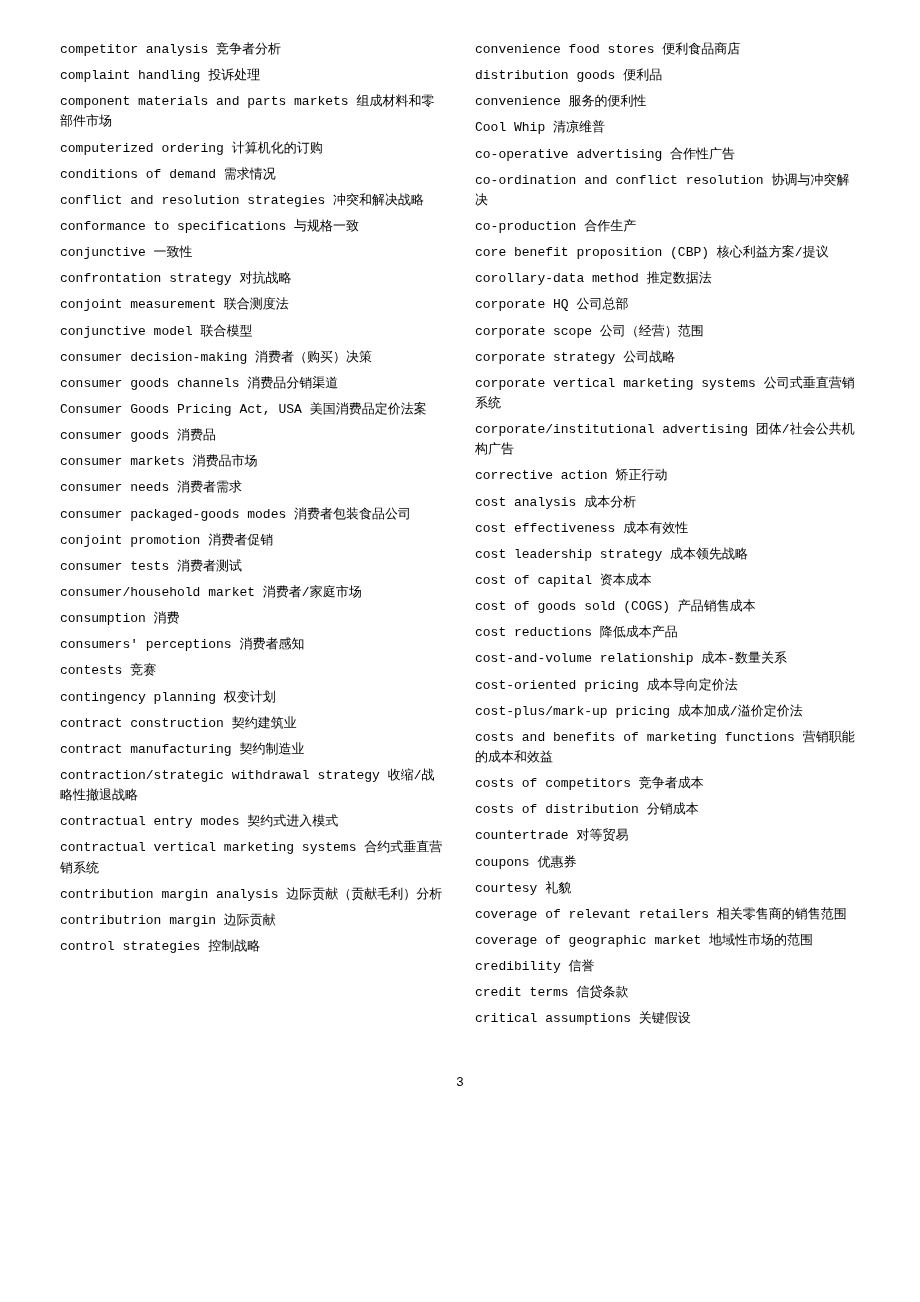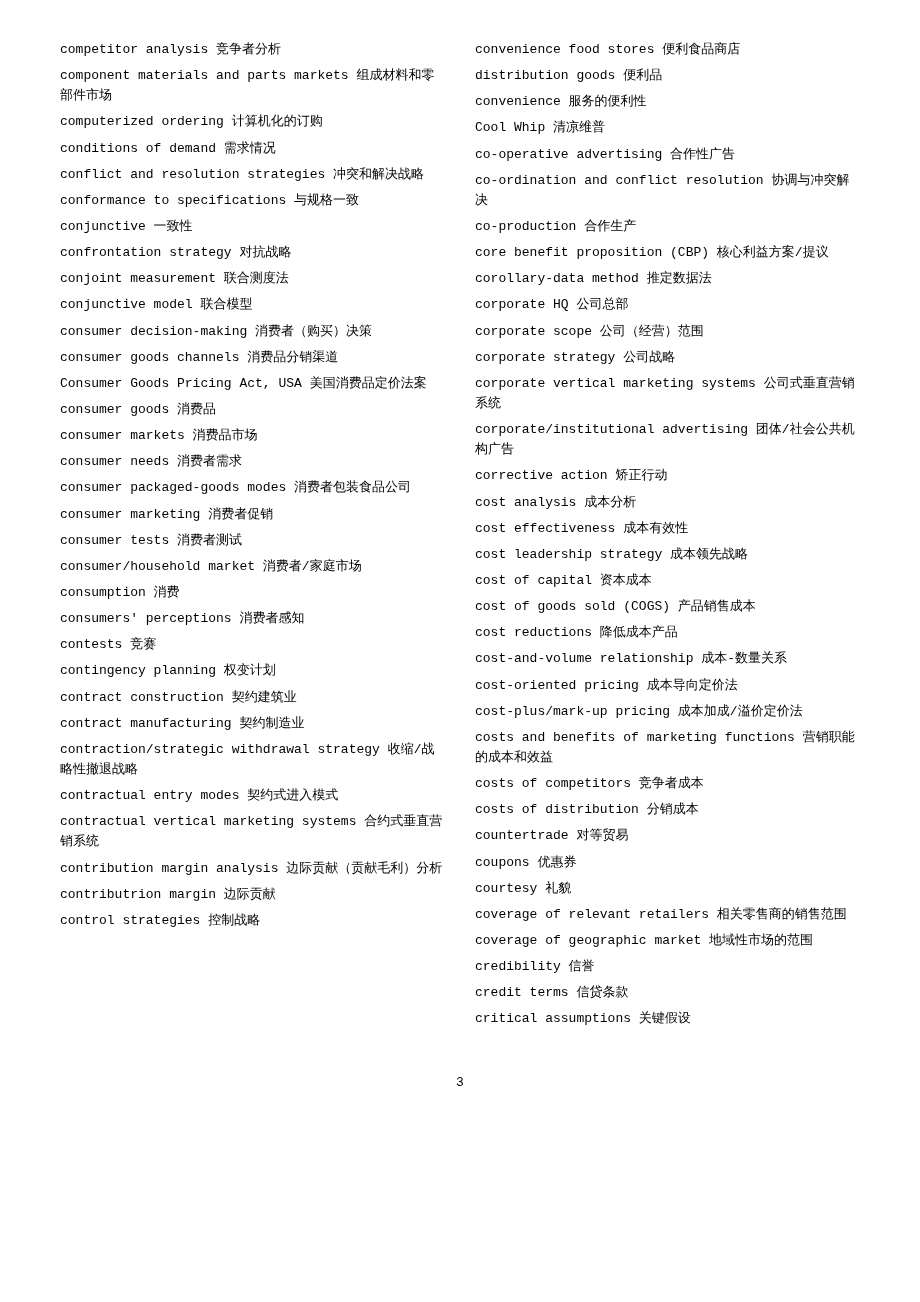--- a/index.html
+++ b/index.html
@@ -39,37 +39,38 @@
       font-size: 13px;
       font-family: 'Courier New', Courier, monospace;
     }
   </style>
 </head>
 <body>
 
 <div class="content-wrapper">
   <div class="column" id="left-col">
       <div class="entry">competitor analysis 竞争者分析</div>
+      <div class="entry">complaint handling 投诉处理</div>
       <div class="entry">component materials and parts markets 组成材料和零部件市场</div>
       <div class="entry">computerized ordering 计算机化的订购</div>
       <div class="entry">conditions of demand 需求情况</div>
       <div class="entry">conflict and resolution strategies 冲突和解决战略</div>
       <div class="entry">conformance to specifications 与规格一致</div>
       <div class="entry">conjunctive 一致性</div>
       <div class="entry">confrontation strategy 对抗战略</div>
       <div class="entry">conjoint measurement 联合测度法</div>
       <div class="entry">conjunctive model 联合模型</div>
       <div class="entry">consumer decision-making 消费者（购买）决策</div>
       <div class="entry">consumer goods channels 消费品分销渠道</div>
       <div class="entry">Consumer Goods Pricing Act, USA 美国消费品定价法案</div>
       <div class="entry">consumer goods 消费品</div>
       <div class="entry">consumer markets 消费品市场</div>
       <div class="entry">consumer needs 消费者需求</div>
       <div class="entry">consumer packaged-goods modes 消费者包装食品公司</div>
-      <div class="entry">consumer marketing 消费者促销</div>
+      <div class="entry">conjoint promotion 消费者促销</div>
       <div class="entry">consumer tests 消费者测试</div>
       <div class="entry">consumer/household market 消费者/家庭市场</div>
       <div class="entry">consumption 消费</div>
       <div class="entry">consumers' perceptions 消费者感知</div>
       <div class="entry">contests 竞赛</div>
       <div class="entry">contingency planning 权变计划</div>
       <div class="entry">contract construction 契约建筑业</div>
       <div class="entry">contract manufacturing 契约制造业</div>
       <div class="entry">contraction/strategic withdrawal strategy 收缩/战略性撤退战略</div>
       <div class="entry">contractual entry modes 契约式进入模式</div>

